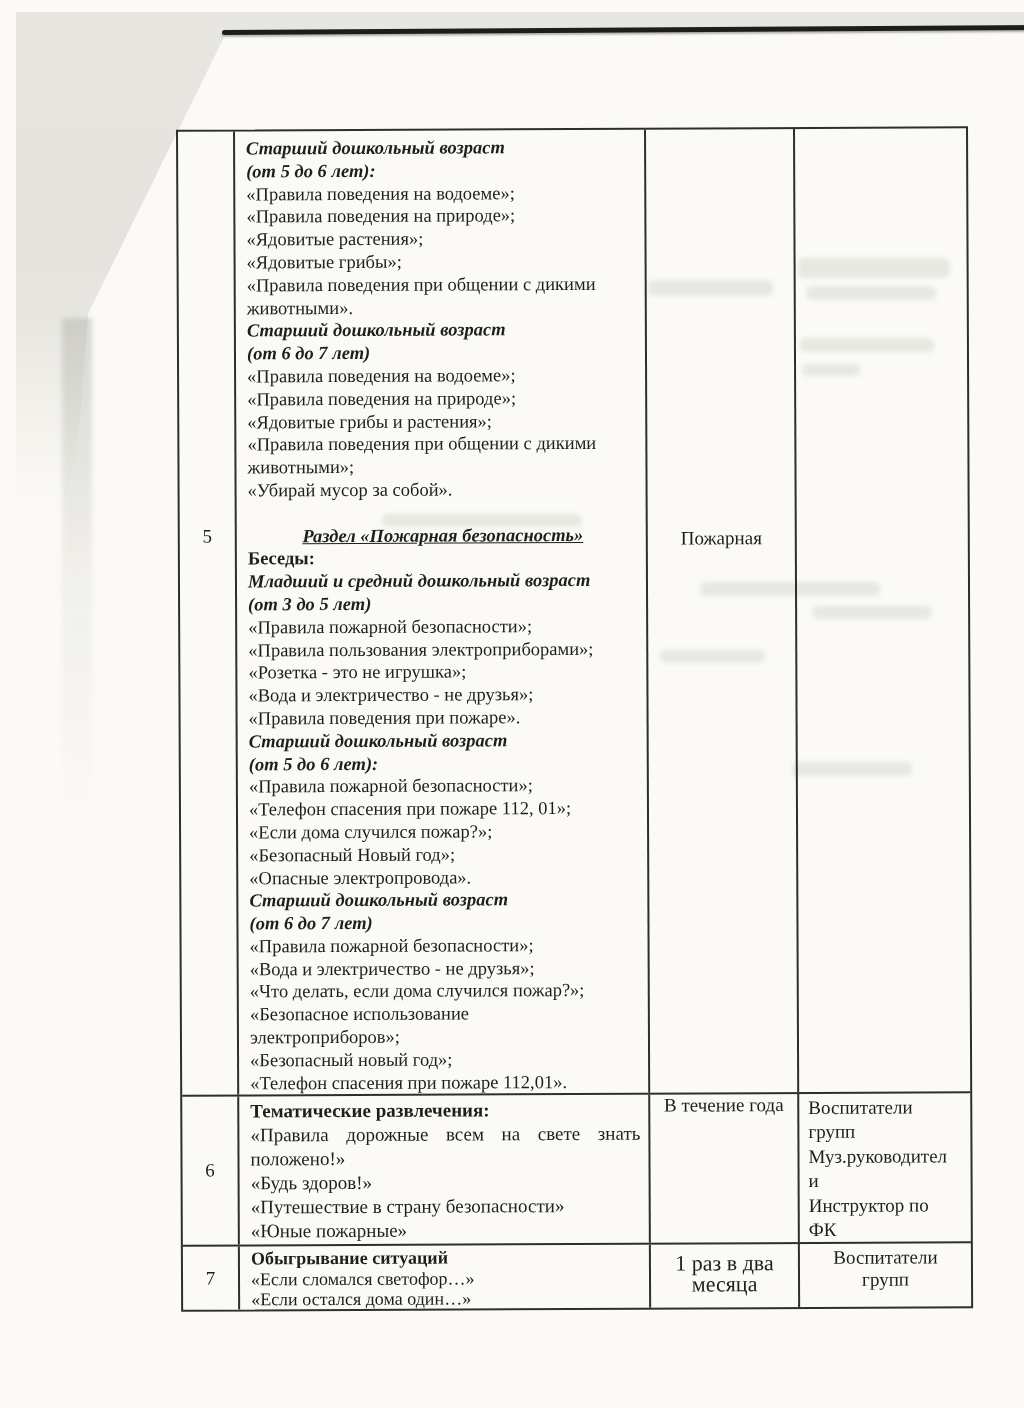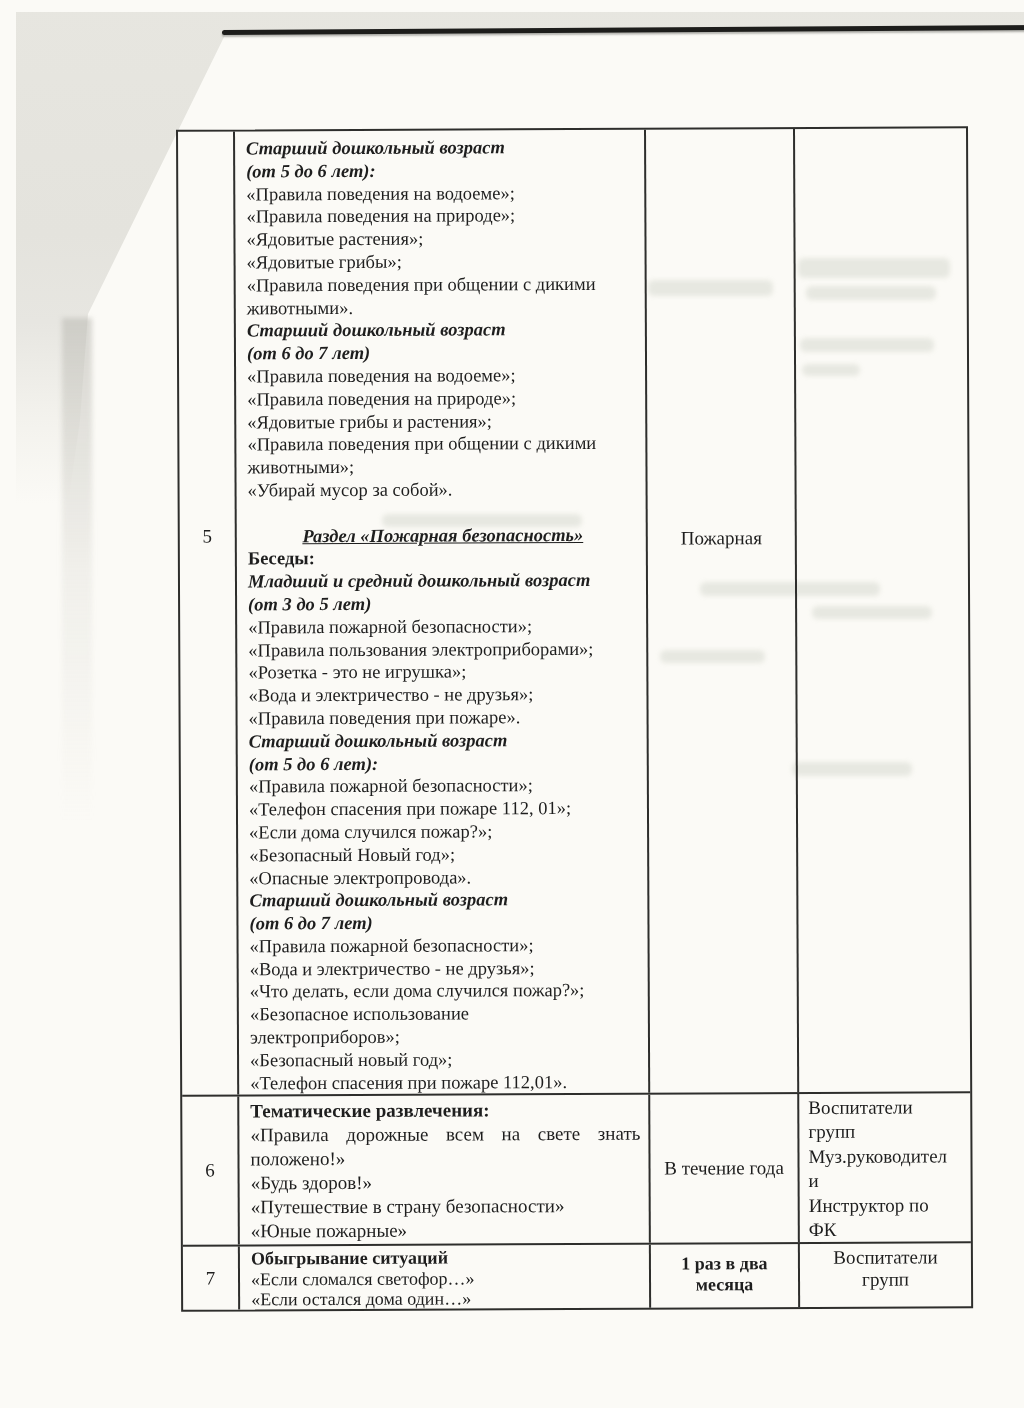--- a/index.html
+++ b/index.html
@@ -88,22 +88,22 @@
   .row-7 .content-cell { padding-top: 2px; font-size: 18px; }
   .row-7 .content-cell .line { line-height: 20.5px; }
 
   .line.l-h { font-weight: bold; font-style: italic; }
   .line.l-b { font-weight: bold; }
   .line.l-c { font-weight: bold; font-style: italic; text-decoration: underline; text-align: center; }
   .line.l-j { white-space: normal !important; height: auto !important; text-align: justify; }
 
   .freq-cell { text-align: center; font-size: 19px; }
   .row-5 .freq-cell span { display: inline-block; margin-top: 398px; }
-  .row-6 .freq-cell { display: flex; align-items: center; justify-content: center; }
-  .row-7 .freq-cell { font-size: 18px; line-height: 20.5px; padding: 9px 10px 0 10px; font-weight: bold; }
+  .row-6 .freq-cell { display: flex; align-items: flex-start; justify-content: center; }
+  .row-7 .freq-cell { font-size: 22px; line-height: 20.5px; padding: 9px 10px 0 10px; }
 
   .resp-cell { font-size: 19px; }
   .row-6 .resp-cell { padding: 2px 4px 0 9px; }
   .row-6 .resp-cell .line { line-height: 24.4px; }
   .row-7 .resp-cell { padding: 3px 14px 0 14px; text-align: center; }
   .row-7 .resp-cell .line { line-height: 21.5px; }
 </style>
 </head>
 <body>
 

